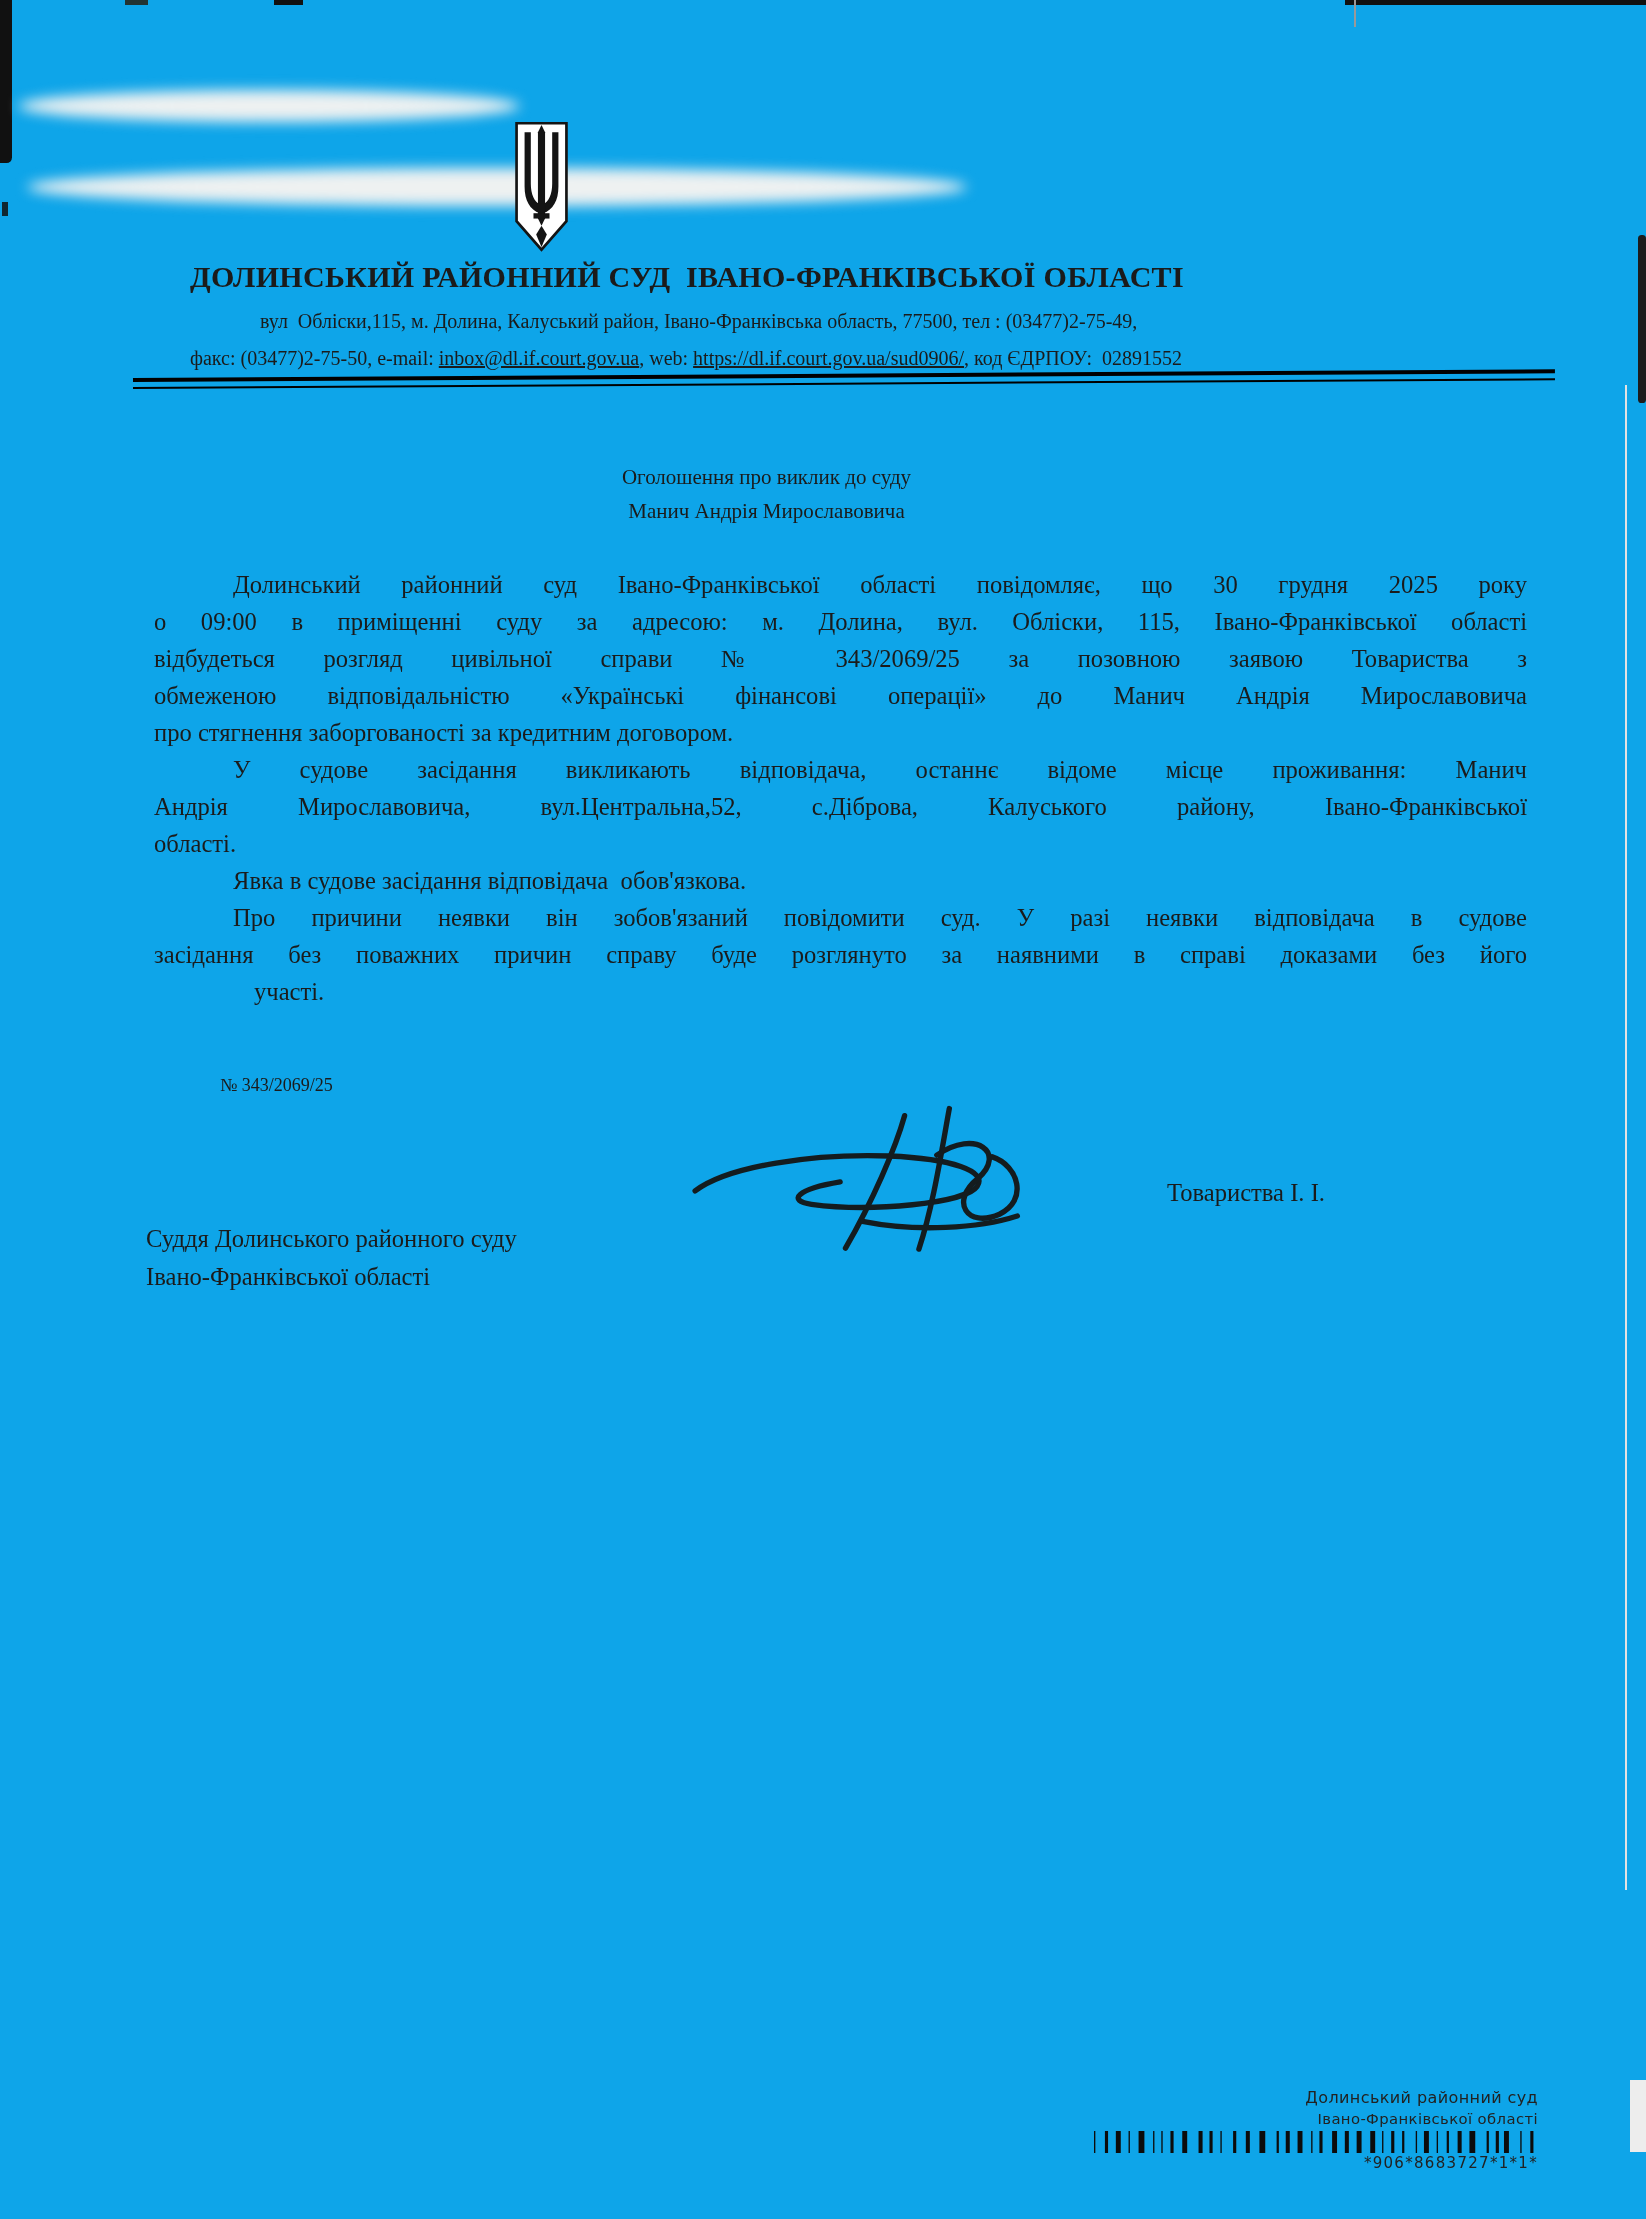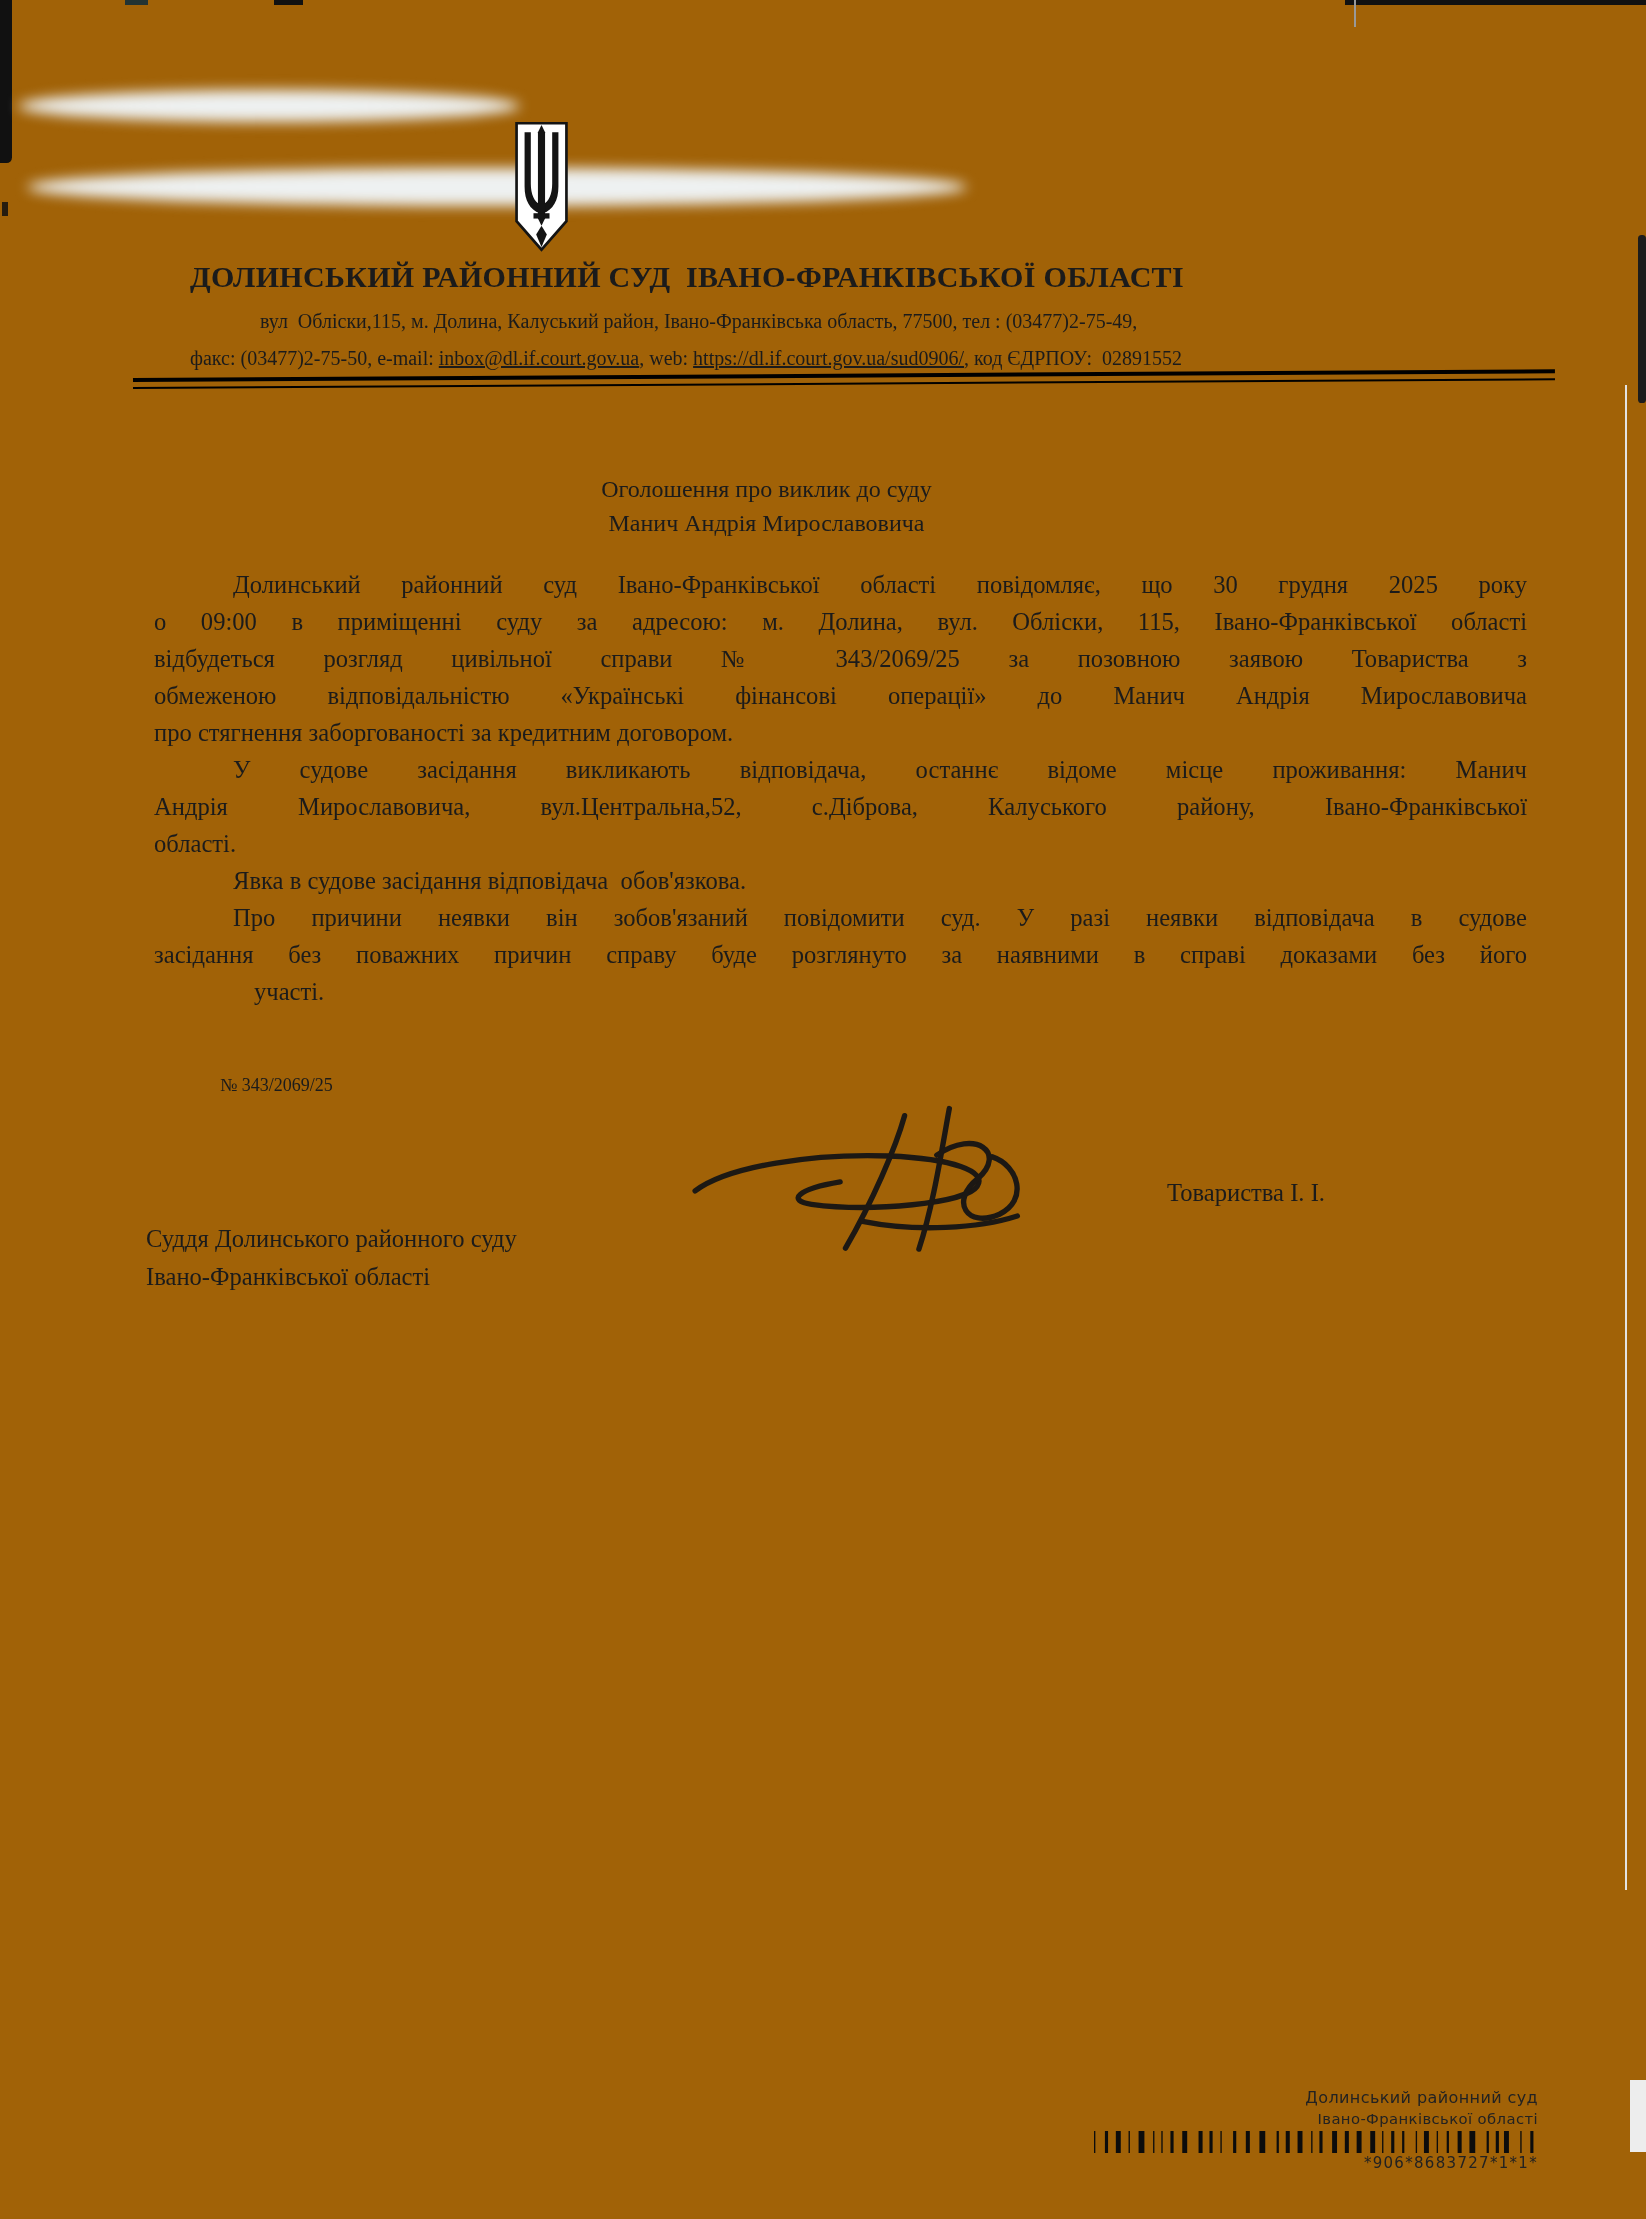--- a/index.html
+++ b/index.html
@@ -1,33 +1,33 @@
 <!DOCTYPE html>
 <html style="font-size:14.3px"><head>
 <meta charset="utf-8">
 <style>
   html,body{margin:0;padding:0;background:#9a9a9a;}
   .page{
-    position:relative;width:1646px;height:2219px;background:#a16207;
+    position:relative;width:1646px;height:2219px;background:#0ea5e9;
     font-family:"Liberation Serif",serif;color:#1b1b1b;overflow:hidden;
   }
   .abs{position:absolute;}
   
   .art{position:absolute;background:#111;}
   .smudge{position:absolute;background:#eef1f1;filter:blur(6.3px);border-radius:50%;}
   
   .court-name{position:absolute;left:190px;top:260px;font-weight:bold;font-size:30px;white-space:nowrap;letter-spacing:0.3px;}
   .addr1{position:absolute;left:240px;top:310px;font-size:20px;white-space:nowrap;margin-left:20px;}
   .addr2{position:absolute;left:190px;top:347px;font-size:20px;white-space:nowrap;}
   .addr2 .u{text-decoration:underline;}
   .rule{position:absolute;left:133px;top:378px;width:1422px;height:5.4px;
         border-top:4.5px solid #000;border-bottom:2.7px solid #000;
         transform:rotate(-0.35deg);transform-origin:left center;}
   
-  .title-block{position:absolute;left:507px;top:460px;width:519px;text-align:center;font-size:24px;line-height:34px;margin-top:12px;}
+  .title-block{position:absolute;left:507px;top:460px;width:519px;text-align:center;font-size:21px;line-height:34px;}
   
   .body-block{position:absolute;left:146px;top:566px;width:1381px;font-size:24.6px;}
   .bline{text-align:justify;text-align-last:justify;line-height:37px;height:37px;white-space:nowrap;margin-left:8px;}
   .bline.end{text-align-last:left;}
   .bline.ind{padding-left:79px;}
   .bline.lastind{padding-left:100px;}
   .case-number{position:absolute;left:220px;top:1075px;font-size:18px;}
   
   .sig-role{position:absolute;left:146px;top:1220px;font-size:24.6px;line-height:38px;}
   .judge-name{position:absolute;left:1167px;top:1179px;font-size:24.6px;}

